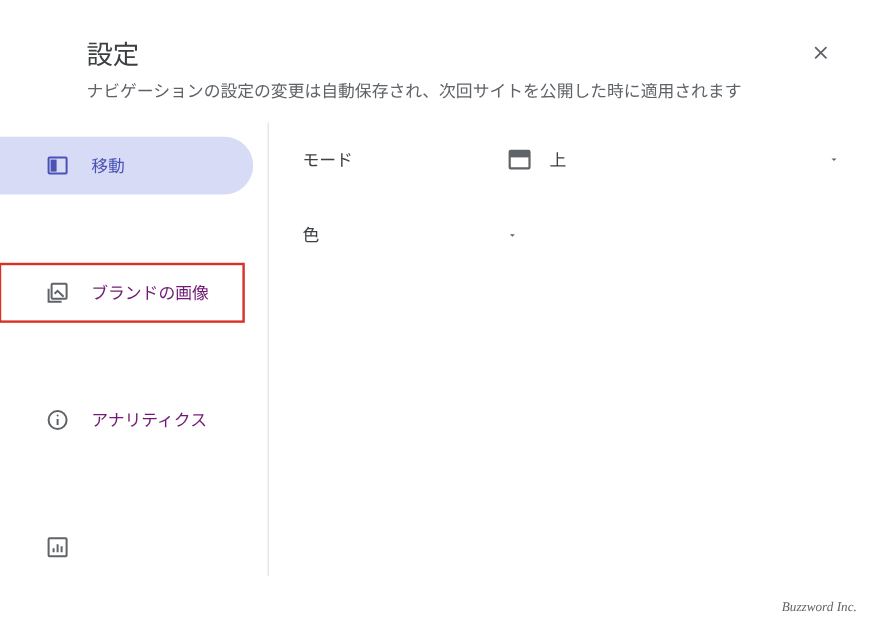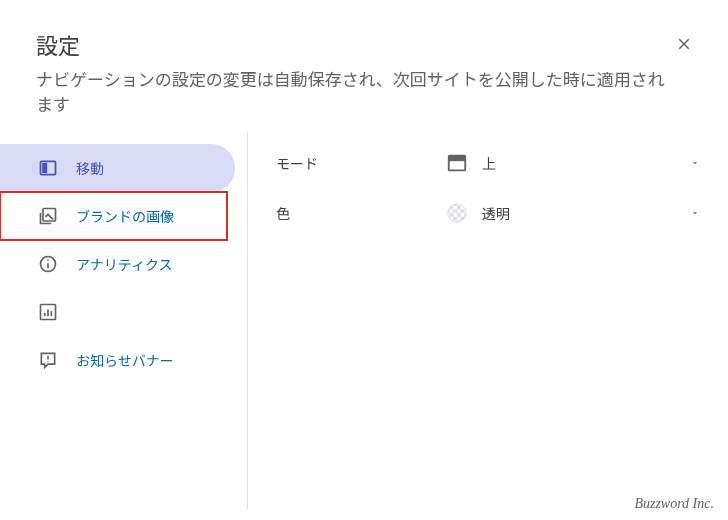--- a/index.html
+++ b/index.html
@@ -8,48 +8,50 @@
       width: 728px; height: 520px;
       background: #fff;
       color: #3c4043;
       position: relative;
     }
     .header {
       padding: 28px 32px 16px 36px;
       display: flex;
       align-items: flex-start;
       justify-content: space-between;
+      margin-left: 36px;
     }
     .header-left { display: flex; flex-direction: column; gap: 6px; }
     .title { font-size: 22px; color: #3c4043; font-weight: 400; }
-    .subtitle { font-size: 17px; color: #5f6368; }
+    .subtitle { font-size: 14px; color: #5f6368; }
     .close-btn {
       width: 24px; height: 24px;
       display: flex; align-items: center; justify-content: center;
       cursor: pointer; color: #5f6368;
       margin-top: 4px;
     }
     .body {
       display: flex;
       height: 378px;
     }
     .sidebar {
-      width: 248px;
+      width: 224px;
       padding-top: 12px;
       border-right: 1px solid #e0e0e0;
       display: flex;
       flex-direction: column;
+      justify-content: space-between;
     }
     .sidebar-item {
       display: flex;
       align-items: center;
       height: 48px;
       padding-left: 38px;
       gap: 18px;
-      color: #0369a1;
+      color: #701a75;
       font-size: 14px;
       cursor: pointer;
       border-top-right-radius: 24px;
       border-bottom-right-radius: 24px;
       margin-right: 12px;
       position: relative;
     }
     .sidebar-item.active {
       background: #d7dbf6;
       color: #4a53b5;
@@ -60,21 +62,21 @@
       outline: 2px solid #d93025;
       outline-offset: -1px;
       border-radius: 0;
       margin-right: 20px;
     }
     .content {
       flex: 1;
       padding: 20px 28px 20px 28px;
       display: flex;
       flex-direction: column;
-      gap: 28px;
+      gap: 42px;
     }
     .row {
       display: flex;
       align-items: center;
     }
     .row-label {
       width: 170px;
       font-size: 14px;
       color: #3c4043;
     }
@@ -87,21 +89,21 @@
       color: #3c4043;
     }
     .value-icon { width: 22px; height: 22px; display:flex; align-items:center; justify-content:center; flex-shrink:0; }
     .row-caret {
       color: #5f6368;
       font-size: 12px;
     }
     .footer {
       position: absolute;
       bottom: 8px; right: 14px;
-      font-size: 14px;
+      font-size: 11px;
       color: #5f6368;
       font-style: italic;
       font-family: Georgia, serif;
     }
     svg { display:block; }
   </style>
 </head>
 <body>
 
 <div class="header">
@@ -156,30 +158,20 @@
       <span class="sidebar-icon">
         <svg width="20" height="20" viewBox="0 0 24 24" fill="none" stroke="currentColor" stroke-width="2">
             <rect x="3" y="3" width="18" height="18" rx="1"></rect>
             <line x1="8" y1="17" x2="8" y2="13"></line>
             <line x1="12" y1="17" x2="12" y2="9"></line>
             <line x1="16" y1="17" x2="16" y2="11"></line>
           </svg>
       </span>
     </div>
 
-    <div class="sidebar-item">
-      <span class="sidebar-icon">
-        <svg width="20" height="20" viewBox="0 0 24 24" fill="none" stroke="currentColor" stroke-width="2">
-            <path d="M4 4h16v13H12l-4 4v-4H4z"></path>
-            <line x1="12" y1="7" x2="12" y2="11"></line>
-            <circle cx="12" cy="14" r="0.8" fill="currentColor" stroke="none"></circle>
-          </svg>
-      </span>
-      <span>お知らせバナー</span>
-    </div>
 
   </div>
 
   <div class="content">
 
     <div class="row">
       <div class="row-label">モード</div>
       <div class="row-value">
         <span class="value-icon">
           <svg width="22" height="22" viewBox="0 0 24 24">
@@ -191,35 +183,20 @@
       </div>
       <span class="row-caret">
         <svg width="10" height="10" viewBox="0 0 24 24">
             <path d="M7 10l5 5 5-5z" fill="currentColor"></path>
           </svg>
       </span>
     </div>
 
     <div class="row">
       <div class="row-label">色</div>
-      <div class="row-value">
-        <span class="value-icon">
-          <svg width="22" height="22" viewBox="0 0 24 24">
-              <defs>
-                <pattern id="ck" width="8" height="8" patternUnits="userSpaceOnUse">
-                  <rect width="8" height="8" fill="#fff"></rect>
-                  <rect width="4" height="4" fill="#dadce0"></rect>
-                  <rect x="4" y="4" width="4" height="4" fill="#dadce0"></rect>
-                </pattern>
-              </defs>
-              <circle cx="12" cy="12" r="10" fill="url(#ck)" stroke="#dadce0"></circle>
-            </svg>
-        </span>
-        <span>透明</span>
-      </div>
       <span class="row-caret">
         <svg width="10" height="10" viewBox="0 0 24 24">
             <path d="M7 10l5 5 5-5z" fill="currentColor"></path>
           </svg>
       </span>
     </div>
 
   </div>
 </div>
 

